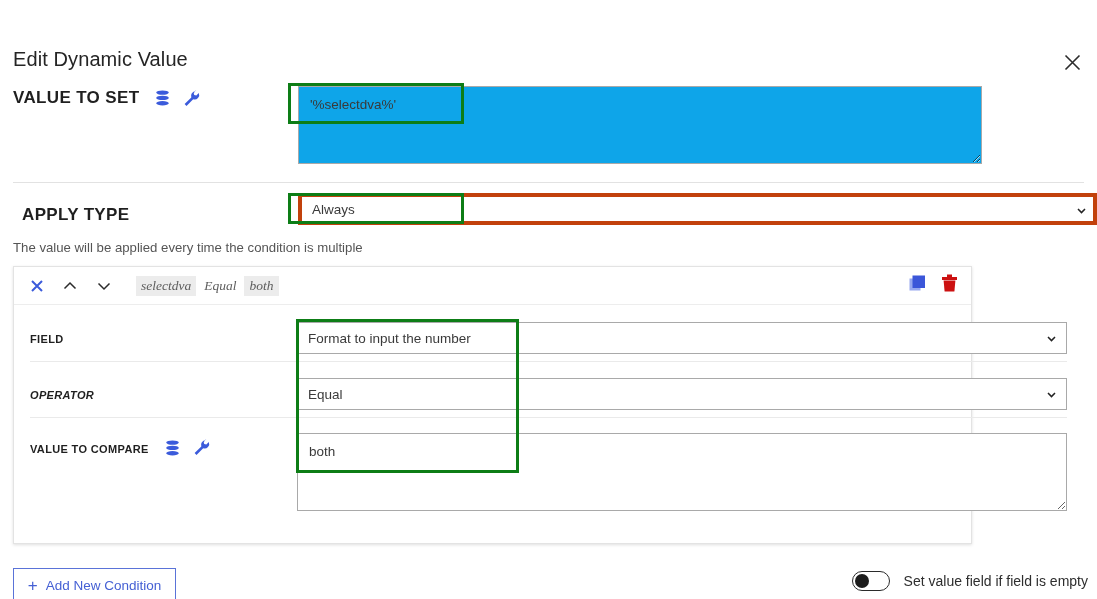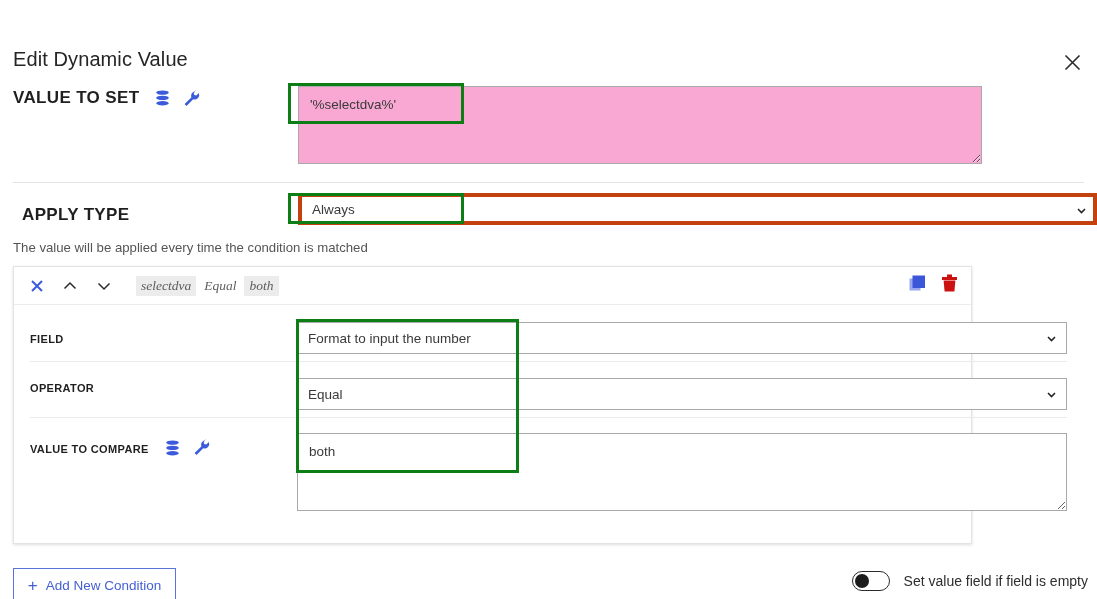--- a/index.html
+++ b/index.html
@@ -95,21 +95,21 @@
   }
   #row-value-to-set .helper-text { margin-top: 17px; }
 
   .value-textarea {
     position: absolute;
     left: 285px;
     top: -2px;
     width: 684px;
     height: 78px;
     border: 1px solid #a9a9a9;
-    background: #f9a8d4;
+    background: #0ea5e9;
     font-family: "Liberation Sans", sans-serif;
     font-size: 13.5px;
     color: #3a3a3a;
     padding: 9px 11px;
     resize: vertical;
     outline: none;
     line-height: 18px;
   }
 
   .section-divider {
@@ -399,21 +399,21 @@
       <option>Always</option>
     </select>
     <span class="select-chevron">
       <svg width="13" height="13" viewBox="0 0 13 13">
         <path d="M3 5 L6.5 8.6 L10 5" stroke="#222" stroke-width="1.5" fill="none"></path>
       </svg>
     </span>
   </div>
 
   <div class="form-row" id="row-apply-helper">
-    <div class="helper-text">The value will be applied every time the condition is matched</div>
+    <div class="helper-text">The value will be applied every time the condition is multiple</div>
   </div>
 
   <div class="condition-card">
 
     <div class="condition-header">
       <div class="cond-nav">
         <button class="cond-icon">
           <span>
             <svg width="14" height="14" viewBox="0 0 14 14">
               <path d="M2 2 L12 12 M12 2 L2 12" stroke="#3b5bdb" stroke-width="2" fill="none"></path>
@@ -468,21 +468,21 @@
       </select>
       <span class="cond-chevron" style="top:27px;">
         <svg width="13" height="13" viewBox="0 0 13 13">
           <path d="M3 5 L6.5 8.6 L10 5" stroke="#222" stroke-width="1.5" fill="none"></path>
         </svg>
       </span>
       <div class="cond-divider" style="top:56px;"></div>
     </div>
 
     <div class="cond-row" style="top:94px; height:56px;">
-      <span class="cond-row-label" style="top:21px;">OPERATOR</span>
+      <span class="cond-row-label" style="top:28px;font-style:italic;">OPERATOR</span>
       <select class="cond-select" style="top:17px;">
         <option>Equal</option>
       </select>
       <span class="cond-chevron" style="top:27px;">
         <svg width="13" height="13" viewBox="0 0 13 13">
           <path d="M3 5 L6.5 8.6 L10 5" stroke="#222" stroke-width="1.5" fill="none"></path>
         </svg>
       </span>
       <div class="cond-divider" style="top:56px;"></div>
     </div>

